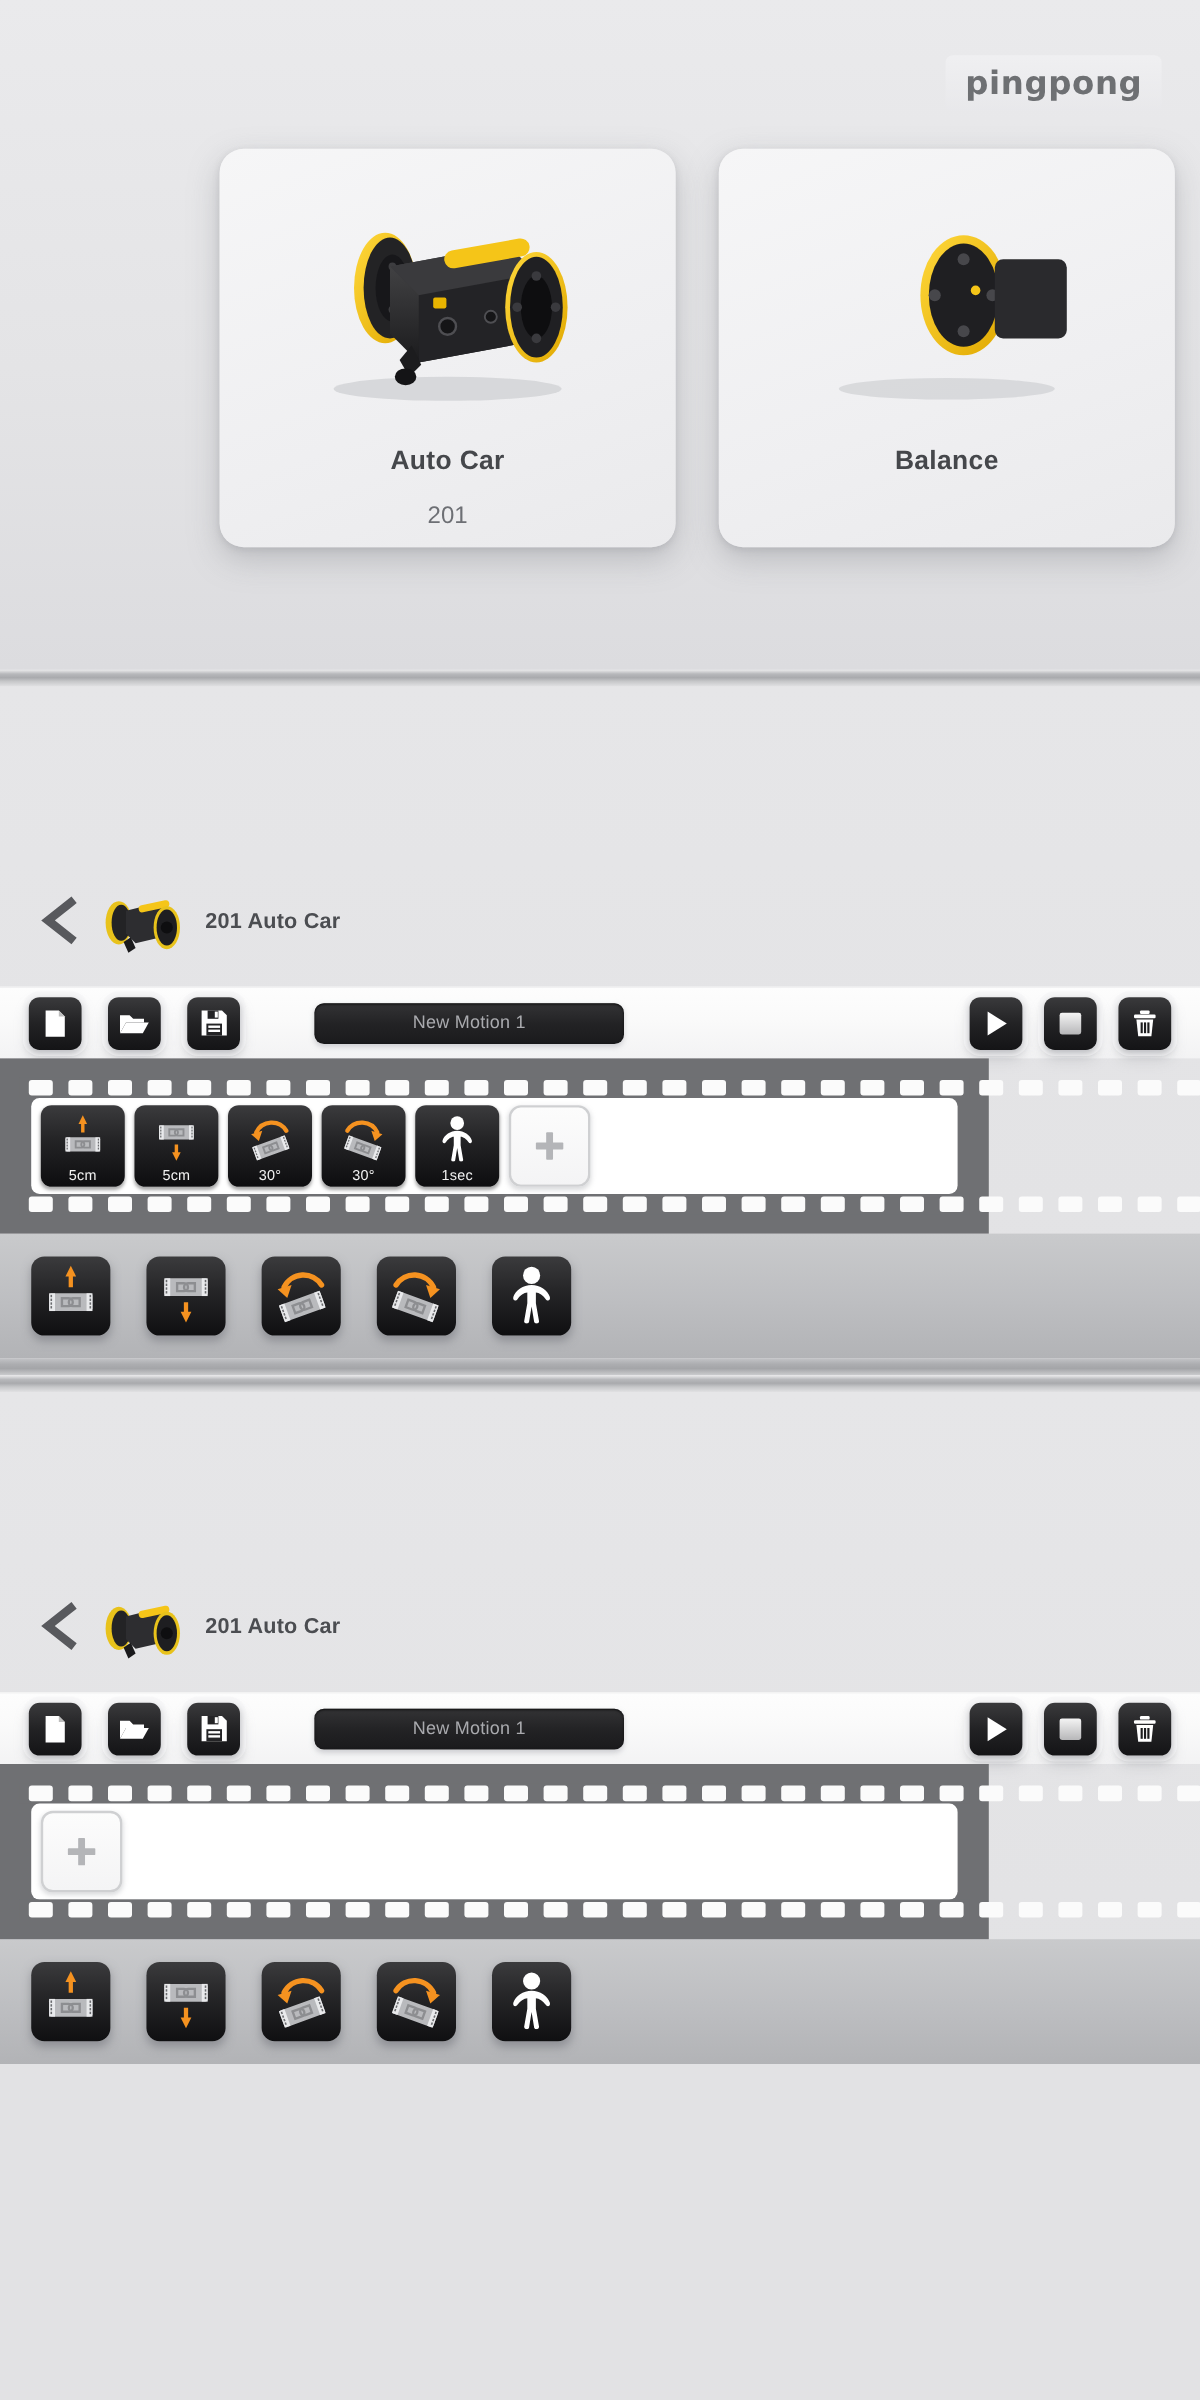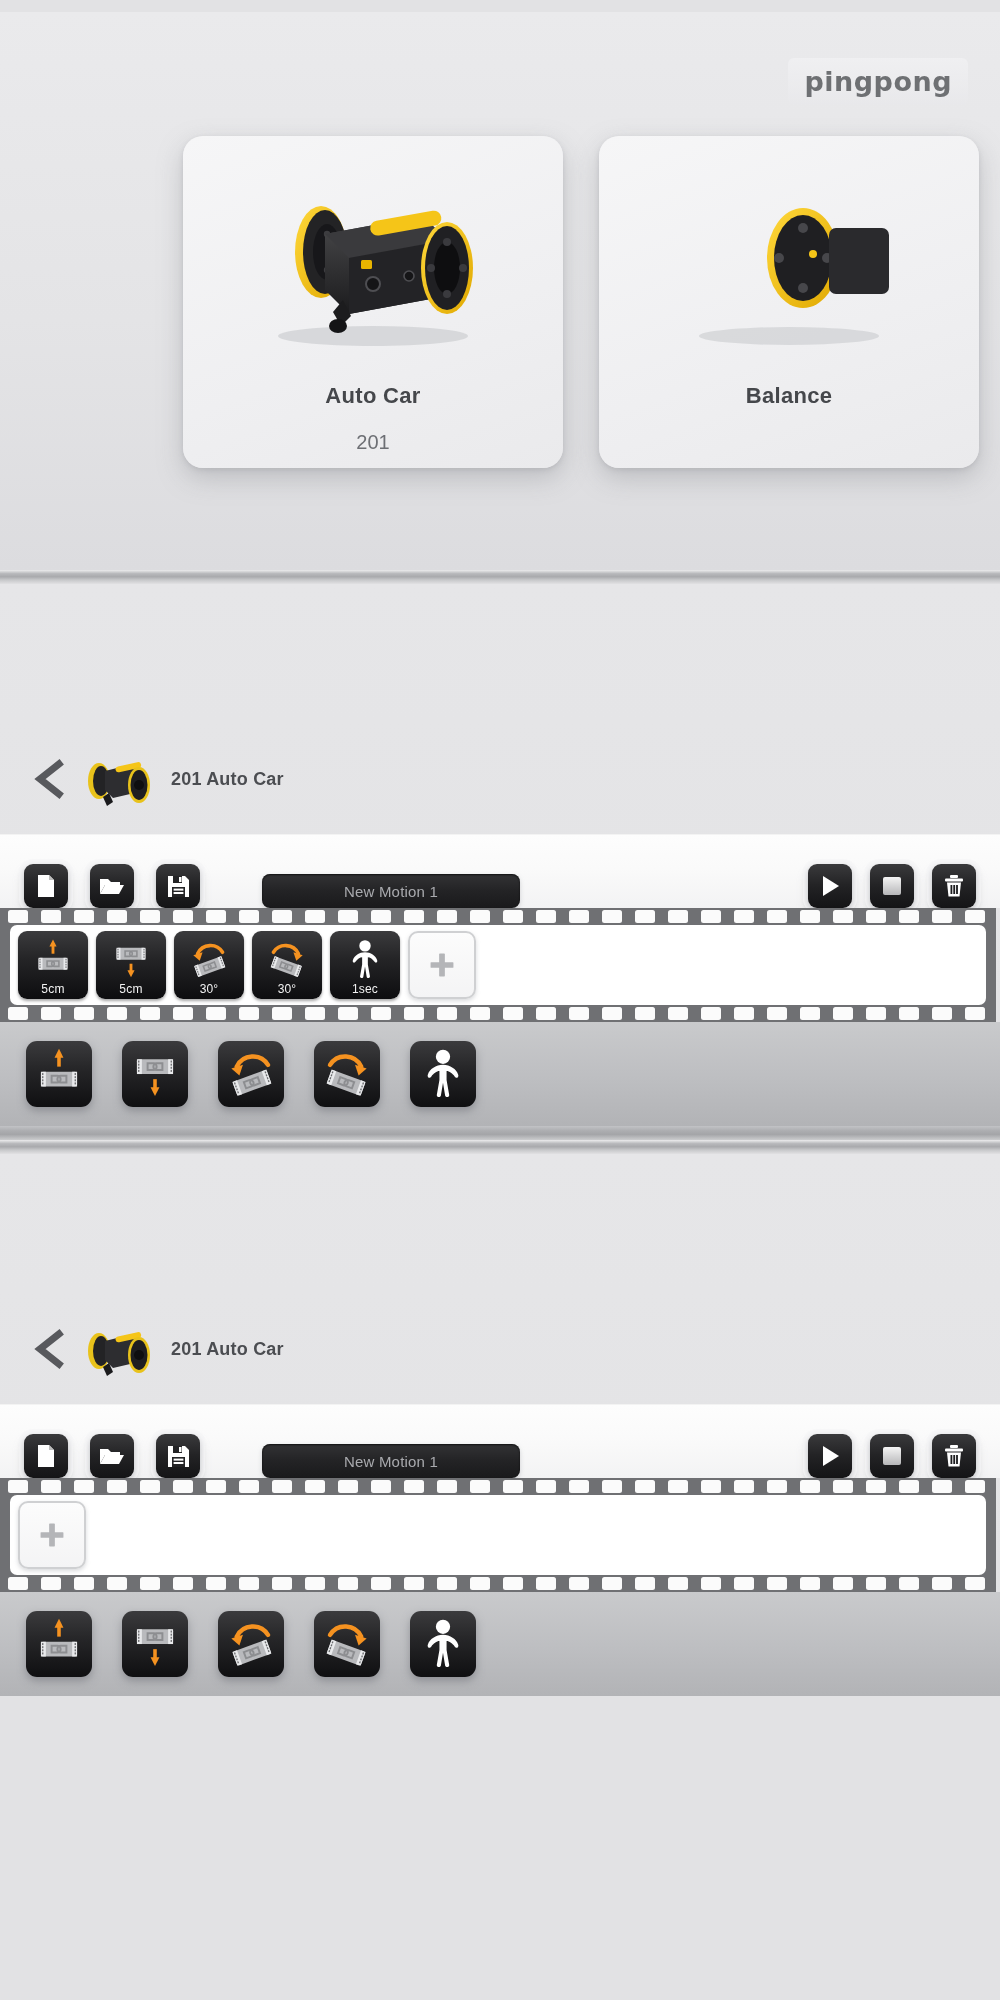--- a/index.html
+++ b/index.html
@@ -8,21 +8,20 @@
     font-family:"Liberation Sans", sans-serif;
     background:#e2e2e4;
     overflow:hidden;
   }
   .screen{ position:relative; width:1000px; overflow:hidden; }
 
   
   #screen-select{
     height:558px;
     background:linear-gradient(180deg,#eaeaec 0%,#e4e4e6 55%,#dcdcdf 100%);
-    margin-top:12px;
   }
   .brand{
     position:absolute; top:46px; right:32px;
     font-size:27px; letter-spacing:.5px; font-weight:700;
     color:#6e7073; font-family:"DejaVu Sans", sans-serif;
     padding:8px 16px; border-radius:6px;
     background:linear-gradient(180deg,rgba(240,240,242,.9),rgba(232,232,235,.5));
   }
   .card-row{ position:absolute; top:124px; left:183px; display:flex; gap:36px; }
   .card{
@@ -59,24 +58,24 @@
   .back-chevron{
     width:42px; height:46px; position:relative; cursor:default;
     margin-right:14px;
   }
   .back-chevron svg{ display:block; }
   .head-thumb{ width:70px; height:60px; margin-right:16px; }
   .head-title{ font-size:18px; font-weight:700; color:#4b4d51; letter-spacing:.2px; }
 
   
   .toolbar{
-    height:74px; width:1000px;
+    height:60px; width:1000px;
     background:linear-gradient(180deg,#fdfdfd 0%,#fafafa 45%,#f3f3f4 100%);
     border-top:1px solid #f3f3f3;
-    display:flex; align-items:flex-end; position:relative;
+    display:flex; align-items:center; position:relative;
   }
   .tb-left{ display:flex; gap:22px; margin-left:24px; }
   .tb-right{ display:flex; gap:18px; position:absolute; right:24px; }
   .tbtn{
     width:44px; height:44px; border-radius:9px;
     background:linear-gradient(180deg,#3a3a3c 0%,#232325 48%,#141416 100%);
     box-shadow:0 3px 6px rgba(120,122,128,.45), 0 0 0 5px rgba(247,247,248,.95),
                0 7px 12px rgba(150,152,158,.33);
     display:flex; align-items:center; justify-content:center;
     cursor:default;
@@ -87,21 +86,21 @@
     border-radius:8px;
     background:linear-gradient(180deg,#333335 0%,#232325 50%,#1a1a1c 100%);
     box-shadow:inset 0 1px 2px rgba(0,0,0,.7), 0 2px 4px rgba(170,172,178,.5);
     color:#a9aaae; font-size:15px;
     display:flex; align-items:center; justify-content:center;
     letter-spacing:.2px;
   }
 
   
   .filmstrip{
-    width:996px; background:#6f7073; padding:0;
+    width:824px; background:#6f7073; padding:16px;
     position:relative;
   }
   .perf{
     height:17px; display:flex; align-items:center; gap:13px; padding:0 8px;
     background:#6f7073;
   }
   .perf i{ display:block; width:20px; height:13px; background:#fbfbfb; border-radius:2.5px; flex:0 0 auto;}
   .strip-body{
     margin:0 10px; background:#fff; border-radius:7px;
     min-height:80px; display:flex; align-items:center; gap:8px;

